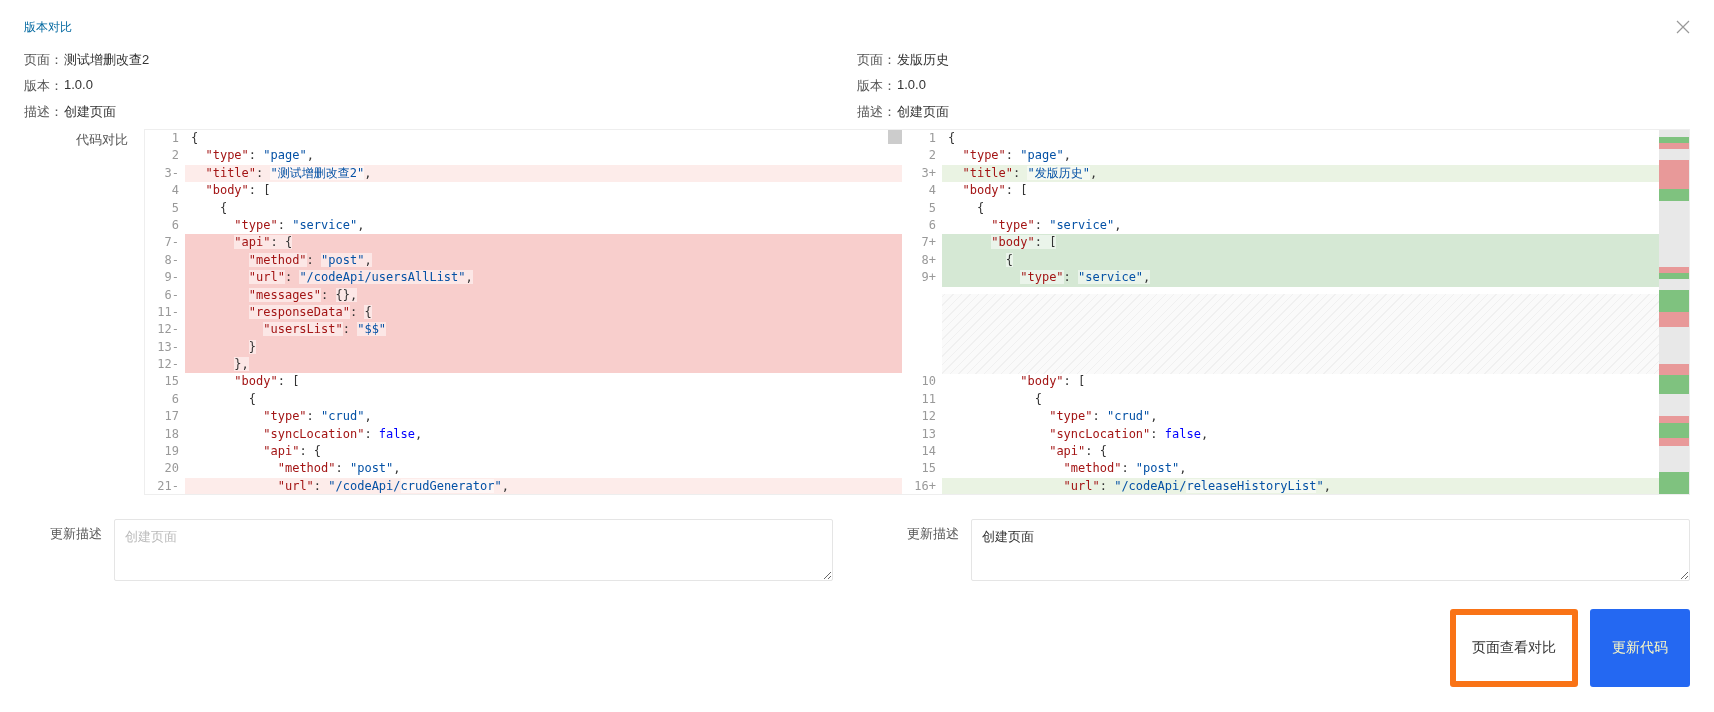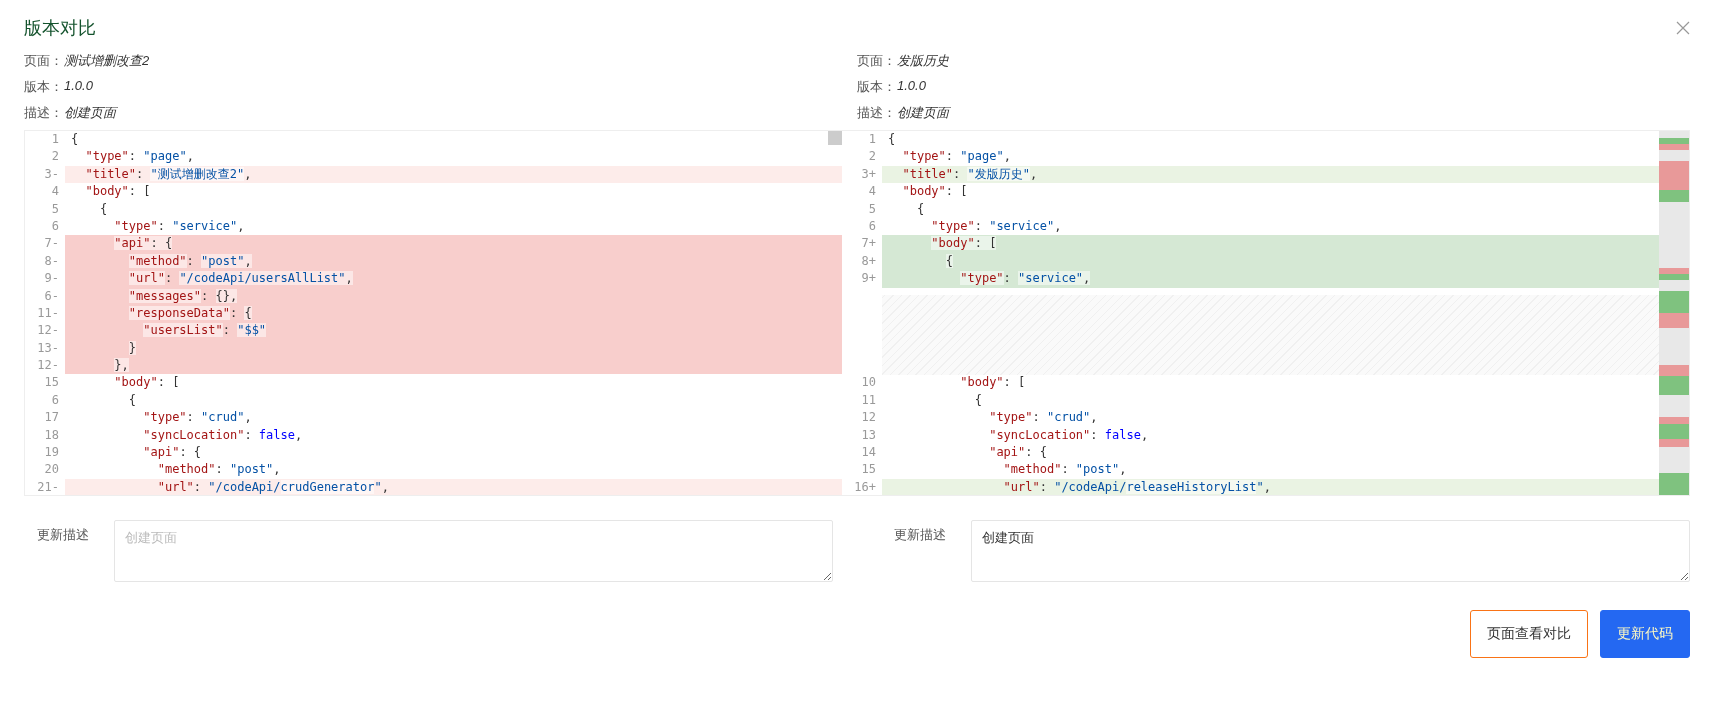--- a/index.html
+++ b/index.html
@@ -12,26 +12,26 @@
     height: 712px;
     overflow: hidden;
   }
   .container { padding: 16px 24px; }
   .header {
     display: flex;
     justify-content: space-between;
     align-items: center;
     padding-bottom: 12px;
   }
-  .title { font-size: 18px; color: #14532d; }
+  .title { font-size: 12px; color: #0369a1; }
   .close-btn { font-size: 20px; color: #999; cursor: pointer; }
   .meta-row { display: flex; margin-bottom: 8px; }
   .meta-col { flex: 1; display: flex; }
   .meta-label { width: 40px; color: #555; }
-  .meta-value { color: #333; font-style: italic; }
+  .meta-value { color: #333; }
   .diff-row { display: flex; }
   .diff-label { width: 120px; text-align: right; padding-right: 16px; color: #555; padding-top: 2px; }
   .diff-area {
     flex: 1;
     display: flex;
     border: 1px solid #eee;
     height: 366px;
     position: relative;
     font-family: "Consolas", "Monaco", monospace;
     font-size: 12px;
@@ -68,45 +68,45 @@
   .overview {
     width: 30px;
     display: flex;
     flex-direction: column;
     background: #f3f3f3;
   }
   .ov-seg { width: 100%; }
   .left-meta, .right-meta { flex: 1; }
   .desc-row { display: flex; margin-top: 24px; gap: 48px; }
   .desc-col { flex: 1; display: flex; }
-  .desc-label { width: 90px; text-align: center; color: #555; padding-right: 12px; padding-top: 6px; }
+  .desc-label { width: 90px; text-align: right; color: #555; padding-right: 12px; padding-top: 6px; }
   .desc-ta {
     flex: 1;
     border: 1px solid #e5e5e5;
     border-radius: 2px;
     padding: 8px 10px;
     font-family: inherit;
     font-size: 13px;
     resize: both;
     height: 62px;
     color: #333;
   }
   .desc-ta::placeholder { color: #bbb; }
   .footer {
     display: flex;
     justify-content: flex-end;
     gap: 12px;
     margin-top: 28px;
   }
   .btn {
-    padding: 14px 16px;
+    padding: 24px 16px;
     border-radius: 3px;
     font-size: 14px;
     cursor: pointer;
-    border: 1px solid #f97316;
+    border: 6px solid #f97316;
     background: #fff;
     color: #333;
   }
   .btn-primary {
     background: #2468f2;
     border-color: #2468f2;
     color: #fef9c3;
   }
   .mid-scroll {
     position: absolute;
@@ -155,20 +155,21 @@
       <span class="meta-label">描述：</span>
       <span class="meta-value">创建页面</span>
     </div>
     <div class="meta-col right-meta">
       <span class="meta-label">描述：</span>
       <span class="meta-value">创建页面</span>
     </div>
   </div>
 
   <div class="diff-row">
+    <div class="diff-label">代码对比</div>
     <div class="diff-area">
       <div class="pane">
         <div class="gutter" id="left-gutter">
             <div class="ln">1</div>
             <div class="ln">2</div>
             <div class="ln">3-</div>
             <div class="ln">4</div>
             <div class="ln">5</div>
             <div class="ln">6</div>
             <div class="ln">7-</div>

